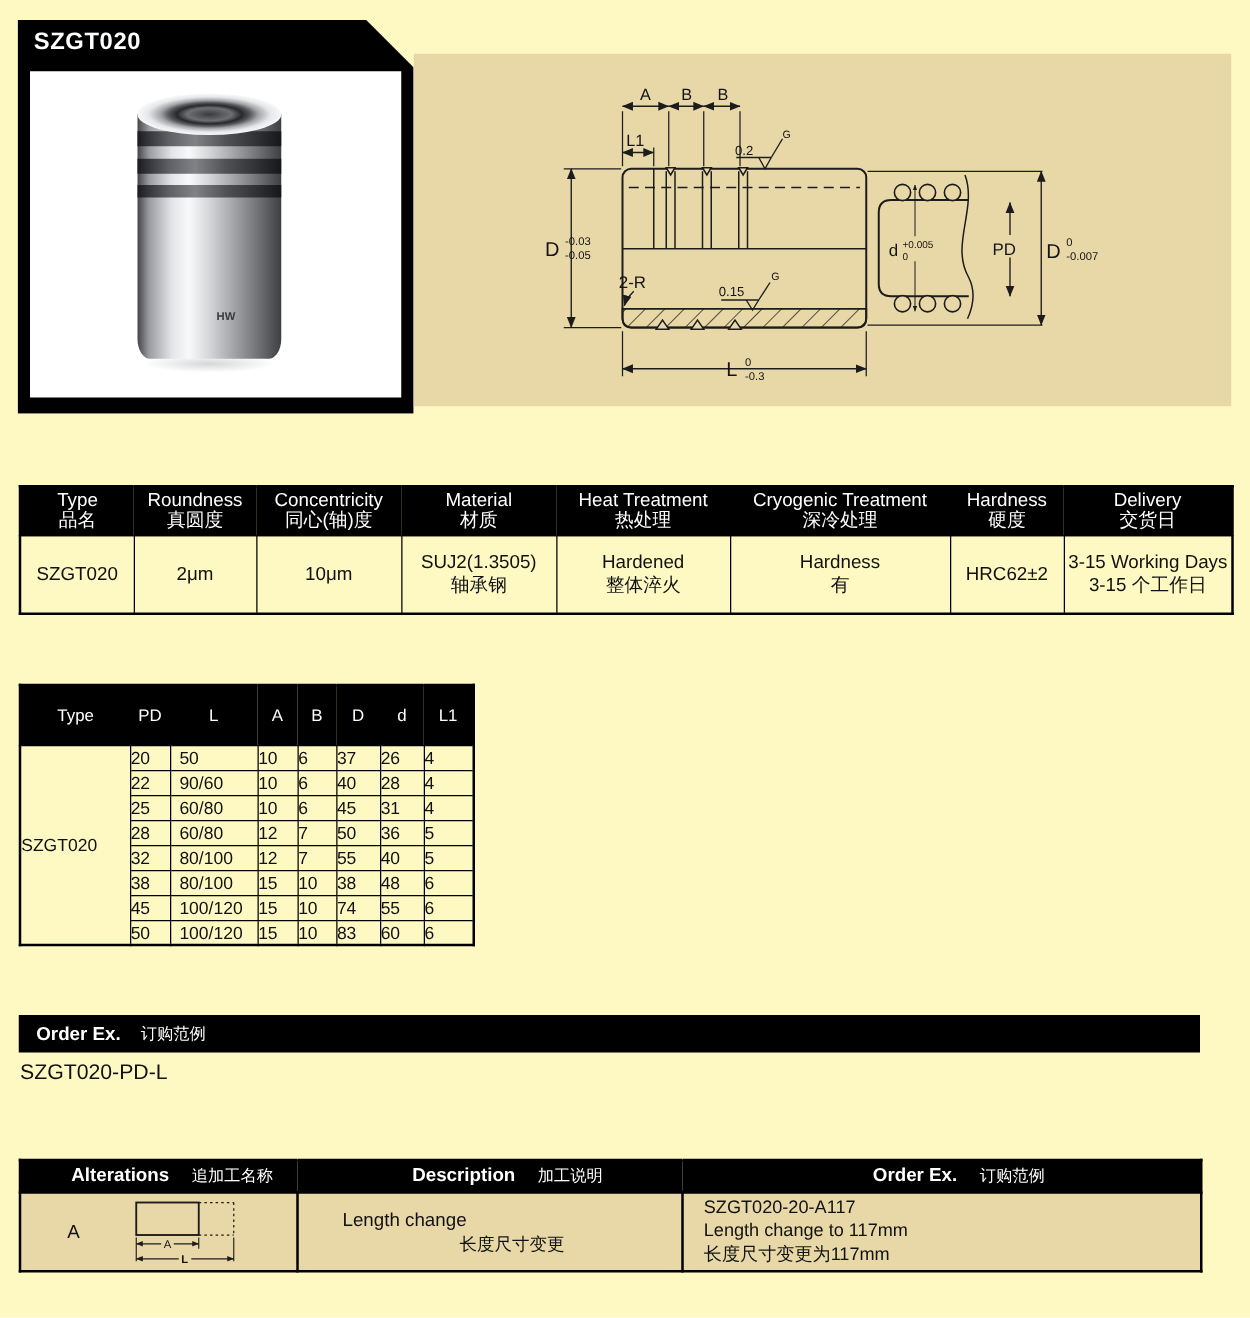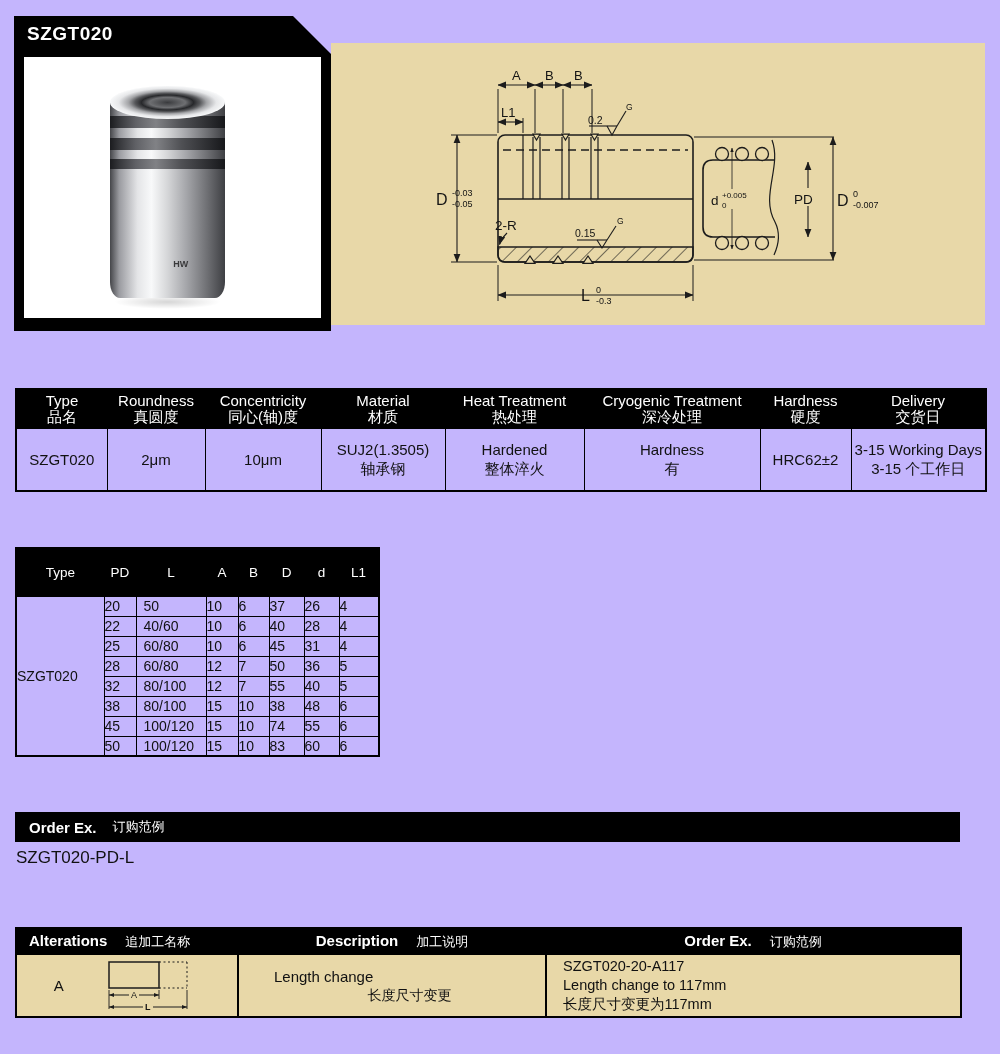--- a/index.html
+++ b/index.html
@@ -1,26 +1,26 @@
 <!DOCTYPE html>
 <html style="--tan: #e8d8a8; --black: #000000; --ink: #1c1c1c;"><head>
 <meta charset="utf-8">
 <style>
   :root { --tan:#e8d8a8; --ink:#1c1c1c; --black:#000; }
   * { margin:0; padding:0; box-sizing:border-box; }
   body { background:#fff; font-family:"Liberation Sans","DejaVu Sans",sans-serif; color:#111; }
-  .page { position:relative; width:1000px; height:1054px; background:#c4b5fd; overflow:hidden; }
+  .page { position:relative; width:1000px; height:1054px; background:#fef9c3; overflow:hidden; }
 
   
   .product-box { position:absolute; left:14px; top:16px; width:317px; height:315px; background:#000;
     clip-path: polygon(0 0, 279px 0, 317px 38px, 317px 100%, 0 100%); }
   .product-title { position:absolute; left:13px; top:7px; color:#fff; font-size:19px; font-weight:bold; letter-spacing:.5px; }
   .photo-area { position:absolute; left:10px; top:41px; width:297px; height:261px; background:#fff; }
 
-  .cyl { position:absolute; left:86px; top:29px; width:115px; height:214px; }
+  .cyl { position:absolute; left:86px; top:18px; width:115px; height:214px; }
   .cyl-body { position:absolute; left:0; top:16px; width:115px; height:196px;
     background:linear-gradient(90deg,#45464a 0%,#9a9ba0 8%,#e4e5e7 24%,#f8f9fa 36%,#d5d6d8 50%,#a6a7ab 66%,#6d6e72 85%,#3e3f43 100%);
     border-radius:0 0 10px 10px / 0 0 16px 16px; }
   .cyl-top { position:absolute; left:0; top:0; width:115px; height:33px; border-radius:50%;
     background:radial-gradient(ellipse at 50% 50%, #3a3b3e 0%, #6e6f72 22%, #27282b 32%, #57585b 40%, #a3a4a7 48%, #e6e7e9 60%, #f6f7f8 70%, #d0d1d3 82%, #96979a 93%, #6b6c6f 100%); }
   .groove { position:absolute; left:0; width:115px;
     background:linear-gradient(90deg,#17181b,#54555a 22%,#77787c 40%,#47484c 62%,#131417); opacity:.92; }
   .g1 { top:30px; height:12px; } .g2 { top:52px; height:12px; } .g3 { top:73px; height:10px; }
   .cyl-logo { position:absolute; top:174px; left:55%; font-size:9px; line-height:8px; font-weight:bold; color:#3a3a3c; letter-spacing:0; }
   .cyl-shadow { position:absolute; left:4px; bottom:-9px; width:107px; height:14px;
@@ -60,21 +60,21 @@
     display:flex; align-items:center; }
   .order-bar .en { font-size:15px; font-weight:bold; margin-left:14px; }
   .order-bar .cn { font-size:13px; margin-left:16px; }
   .order-value { position:absolute; left:16px; top:848px; font-size:17px; }
 
   
   .alt-wrap { position:absolute; left:15px; top:927px; }
   .alt-table { width:945px; table-layout:fixed; border:2px solid #000; }
   .alt-table col.a1{width:222px} .alt-table col.a2{width:308px} .alt-table col.a3{width:415px}
   .alt-table th { background:#000; color:#fff; font-weight:normal; height:26px; vertical-align:middle; }
-  .alt-table th .en { font-size:15px; font-weight:bold; } .alt-table th .cn { font-size:13px; margin-left:18px; }
+  .alt-table th .en { font-size:15px; font-weight:bold;margin-left:28px; } .alt-table th .cn { font-size:13px; margin-left:18px; }
   .alt-table th.left { text-align:left; padding-left:12px; }
   .alt-table td { border:2px solid #000; background:var(--tan); height:63px; vertical-align:middle; }
   .alt-code-cell { display:flex; align-items:center; }
   .alt-code { width:38%; text-align:center; font-size:15px; }
   .alt-desc { padding-left:35px; }
   .alt-desc .l1 { font-size:15px; line-height:19px; } .alt-desc .l2 { font-size:14px; line-height:18px;text-align:center; }
   .alt-order { padding-left:16px; font-size:14.5px; line-height:19px; }
 </style>
 </head>
 <body>
@@ -320,21 +320,21 @@
             <td>20</td>
             <td class="l-col">50</td>
             <td>10</td>
             <td>6</td>
             <td>37</td>
             <td>26</td>
             <td>4</td>
           </tr>
           <tr>
             <td>22</td>
-            <td class="l-col">40/60</td>
+            <td class="l-col">90/60</td>
             <td>10</td>
             <td>6</td>
             <td>40</td>
             <td>28</td>
             <td>4</td>
           </tr>
           <tr>
             <td>25</td>
             <td class="l-col">60/80</td>
             <td>10</td>

